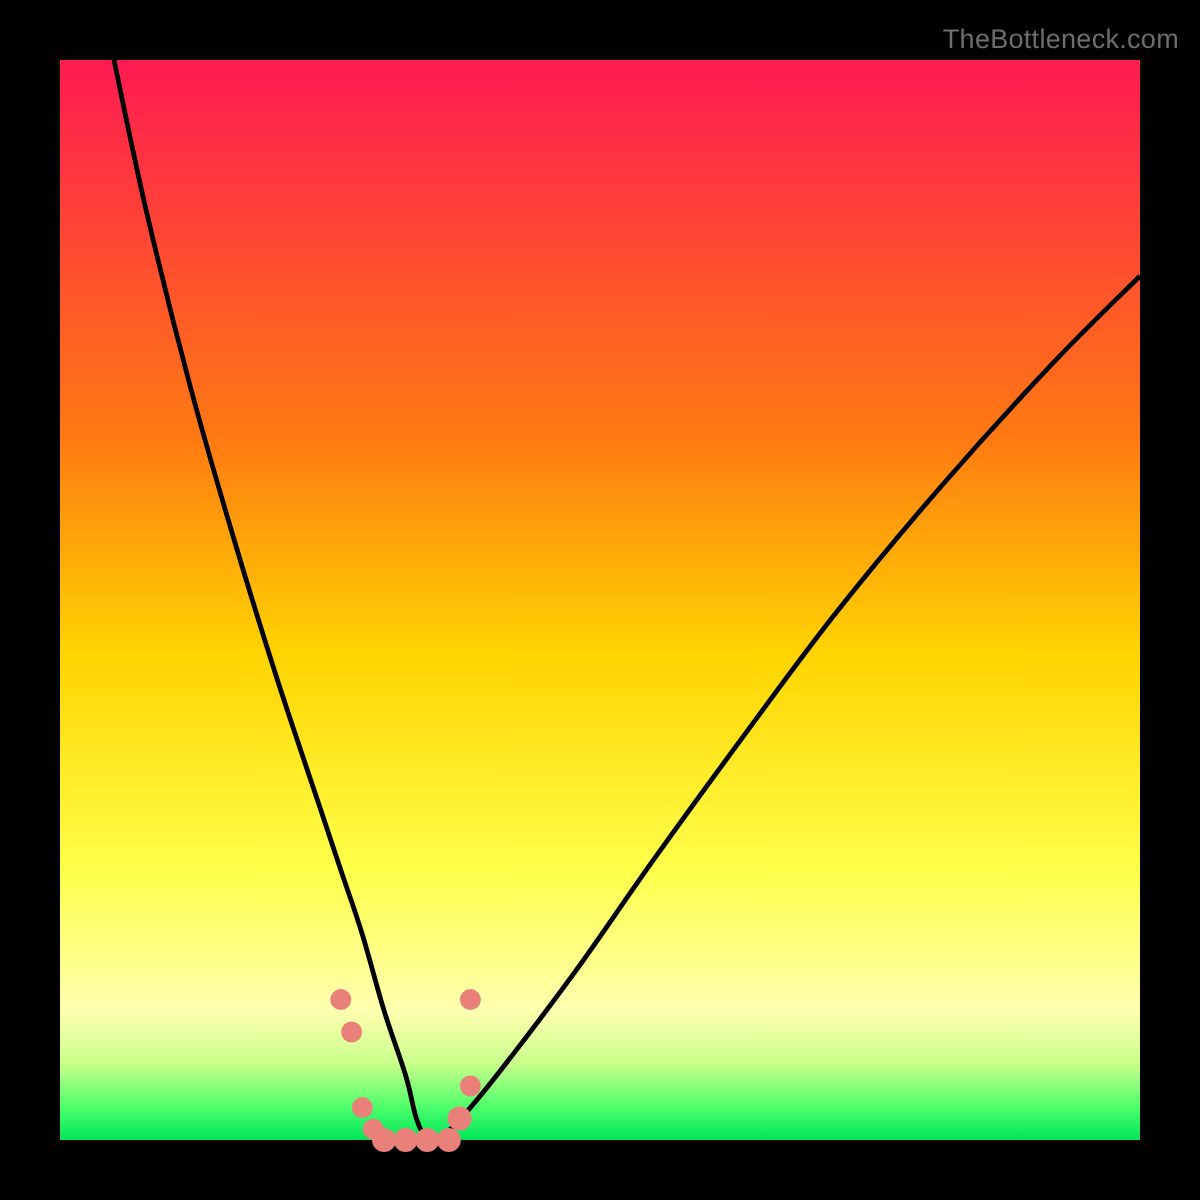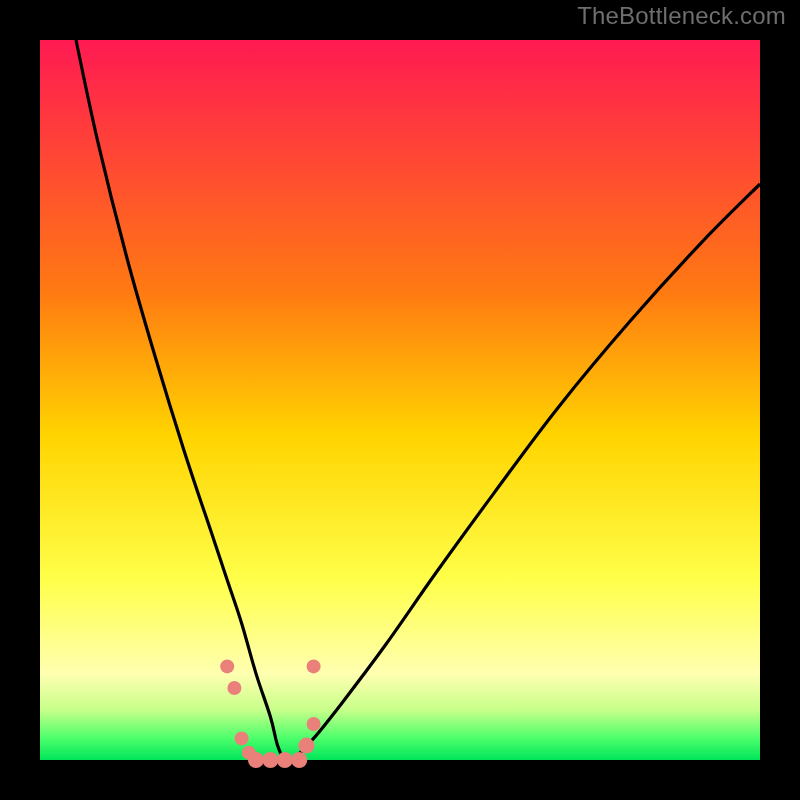--- a/index.html
+++ b/index.html
@@ -7,24 +7,24 @@
     padding: 0;
     width: 800px;
     height: 800px;
     background: #000;
     position: relative;
     overflow: hidden;
     font-family: Arial, sans-serif;
   }
   .watermark {
     position: absolute;
-    top: 2px;
+    top: 16px;
     right: 14px;
     color: #6e6e6e;
-    font-size: 24px;
+    font-size: 18px;
     font-weight: 400;
     z-index: 10;
     letter-spacing: 0.2px;
   }
   .plot-area {
     position: absolute;
     left: 40px;
     top: 40px;
     width: 720px;
     height: 720px;

